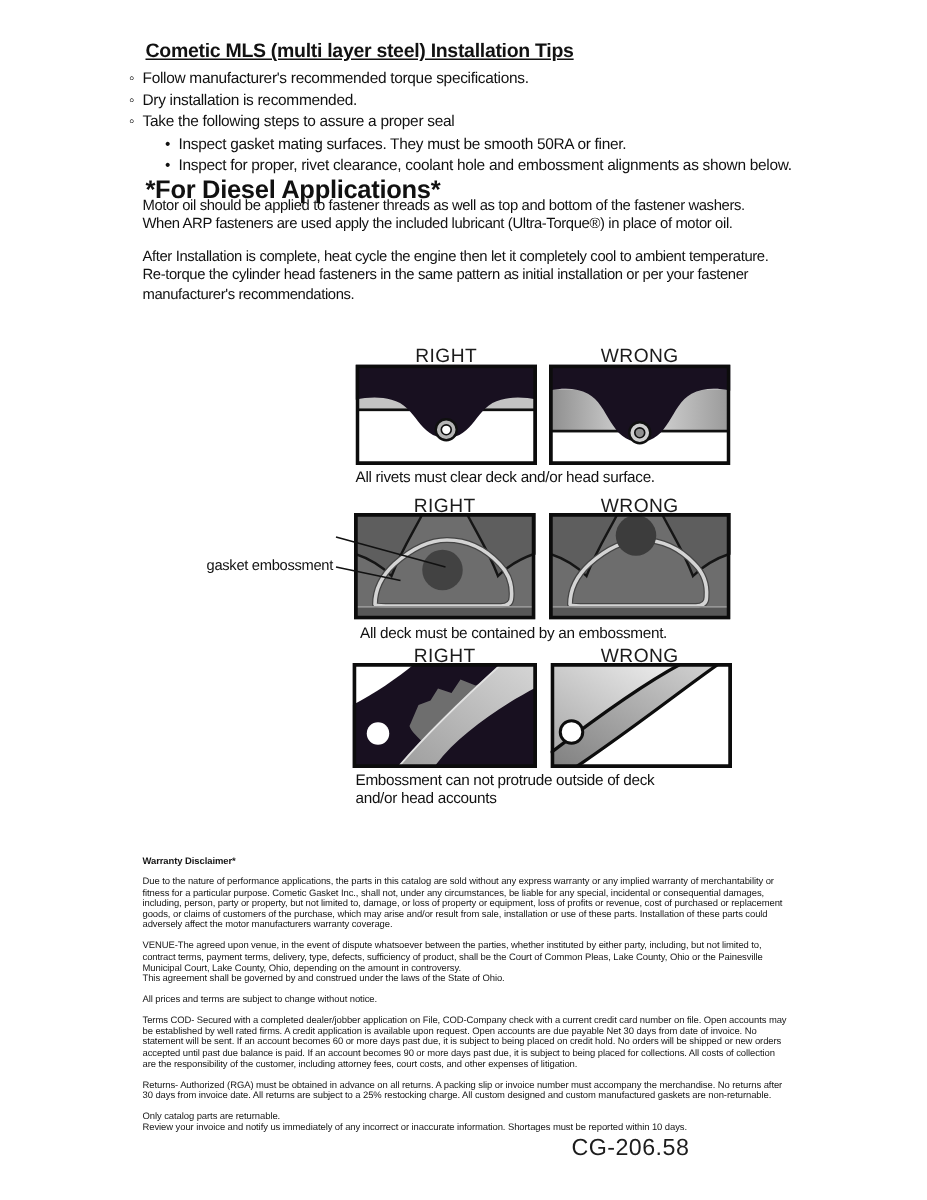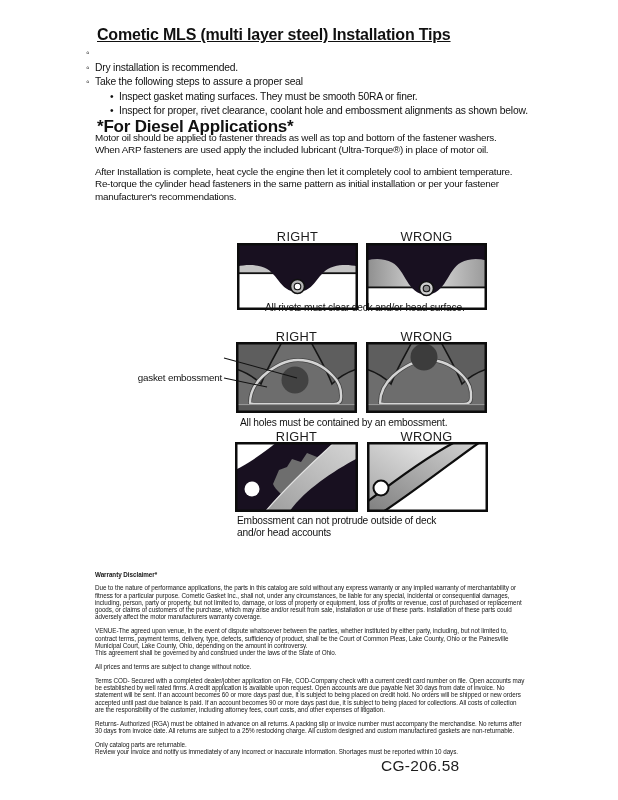--- a/index.html
+++ b/index.html
@@ -3,21 +3,21 @@
 <meta charset="utf-8">
 <style>
   html,body{margin:0;padding:0;background:#e9e9e9;}
   .page{
     position:relative;width:618px;height:800px;background:#ffffff;
     font-family:"Liberation Sans","DejaVu Sans",sans-serif;color:#111;
     margin:0 auto;overflow:hidden;
   }
   .abs{position:absolute;}
   .title{
-    left:97px;top:26px;font-size:16px;font-weight:bold;letter-spacing:-0.2px;
+    left:97px;top:26px;font-size:13px;font-weight:bold;letter-spacing:-0.2px;
     text-decoration:underline;white-space:nowrap;
   }
   .bullets{left:86px;top:46px;font-size:10.3px;line-height:14.6px;letter-spacing:-0.2px;}
   .b-row{display:flex;}
   .b-row.lvl1{padding-left:24px;}
   .b-marker{width:9px;flex:0 0 9px;text-align:left;}
   .diesel-heading{left:97px;top:117px;font-size:17px;font-weight:bold;letter-spacing:-0.2px;}
   .body-para{left:95px;width:418px;font-size:9.9px;line-height:12.4px;letter-spacing:-0.25px;}
   .p1{top:132px;} .p2{top:166px;} .p3{top:207px;}
   .rw-header{font-size:12.8px;letter-spacing:0.3px;color:#1c1c1c;text-align:center;width:121px;}
@@ -34,20 +34,21 @@
 </head>
 <body>
 
 <div class="page">
 
   <div class="abs title">Cometic MLS (multi layer steel) Installation Tips</div>
 
   <div class="abs bullets">
     <div class="b-row">
       <span class="b-marker">◦</span>
+      <span>Follow manufacturer's recommended torque specifications.</span>
     </div>
     <div class="b-row">
       <span class="b-marker">◦</span>
       <span>Dry installation is recommended.</span>
     </div>
     <div class="b-row">
       <span class="b-marker">◦</span>
       <span>Take the following steps to assure a proper seal</span>
     </div>
     <div class="b-row lvl1">
@@ -92,21 +93,21 @@
       <rect x="1.5" y="16.5" width="118" height="28" fill="url(#g1w)"></rect>
       <rect x="1.5" y="45.3" width="118" height="20.2" fill="#ffffff"></rect>
       <rect x="1.5" y="43.5" width="118" height="1.8" fill="#101010"></rect>
       <path d="M0,0 H121 V17.5 C111,15.4 102,15.8 95,19.5 C81,27 80,51.5 60.5,51.5 C41,51.5 40,27 26,19.5 C19,15.8 10,15.4 0,17.5 Z" fill="#181020"></path>
       <circle cx="60.5" cy="45.5" r="7" fill="#cfcfcf" stroke="#101010" stroke-width="1.6"></circle>
       <circle cx="60.5" cy="45.5" r="3.3" fill="#8f8f8f" stroke="#101010" stroke-width="1.1"></circle>
       <rect x="1.25" y="1.25" width="118.5" height="64.5" fill="none" stroke="#0c0c0c" stroke-width="2.5"></rect>
     </svg>
   </div>
 
-  <div class="abs caption" style="left:237px;top:302px;margin-left:28px;">All rivets must clear deck and/or head surface.</div>
+  <div class="abs caption" style="left:237px;top:313px;">All rivets must clear deck and/or head surface.</div>
 
   <div class="abs rw-header" style="left:236px;top:329px;">RIGHT</div>
   <div class="abs rw-header" style="left:366px;top:329px;">WRONG</div>
 
   <div class="abs dlabel" style="left:100px;top:372px;width:122px;">gasket embossment</div>
 
   <div class="abs" style="left:236px;top:342px;">
     <svg width="121" height="71" viewBox="0 0 121 71">
       <rect x="0" y="0" width="121" height="71" fill="#6d6d6d"></rect>
       <path d="M0,0 L46,0 C40,12 32,24 25,42 C17,34 9,30 0,27 Z" fill="#5e5e5e" stroke="#151515" stroke-width="1.6"></path>
@@ -134,21 +135,21 @@
     </svg>
   </div>
 
   <div class="abs overlay" style="left:216px;top:352px;">
     <svg width="90" height="42" viewBox="0 0 90 42">
       <line x1="8" y1="6" x2="81" y2="26" stroke="#111" stroke-width="1.1"></line>
       <line x1="8" y1="26" x2="51" y2="35" stroke="#111" stroke-width="1.1"></line>
     </svg>
   </div>
 
-  <div class="abs caption" style="left:240px;top:417px;">All holes must be contained by an embossment.</div>
+  <div class="abs caption" style="left:240px;top:417px;">All deck must be contained by an embossment.</div>
 
   <div class="abs rw-header" style="left:236px;top:429px;">RIGHT</div>
   <div class="abs rw-header" style="left:366px;top:429px;">WRONG</div>
 
   <div class="abs" style="left:235px;top:442px;">
     <svg width="123" height="70" viewBox="0 0 123 70">
       <defs>
         <linearGradient id="g3r" x1="0" y1="1" x2="1" y2="0">
           <stop offset="0" stop-color="#9d9d9d"></stop>
             <stop offset="1" stop-color="#d6d6d6"></stop>

